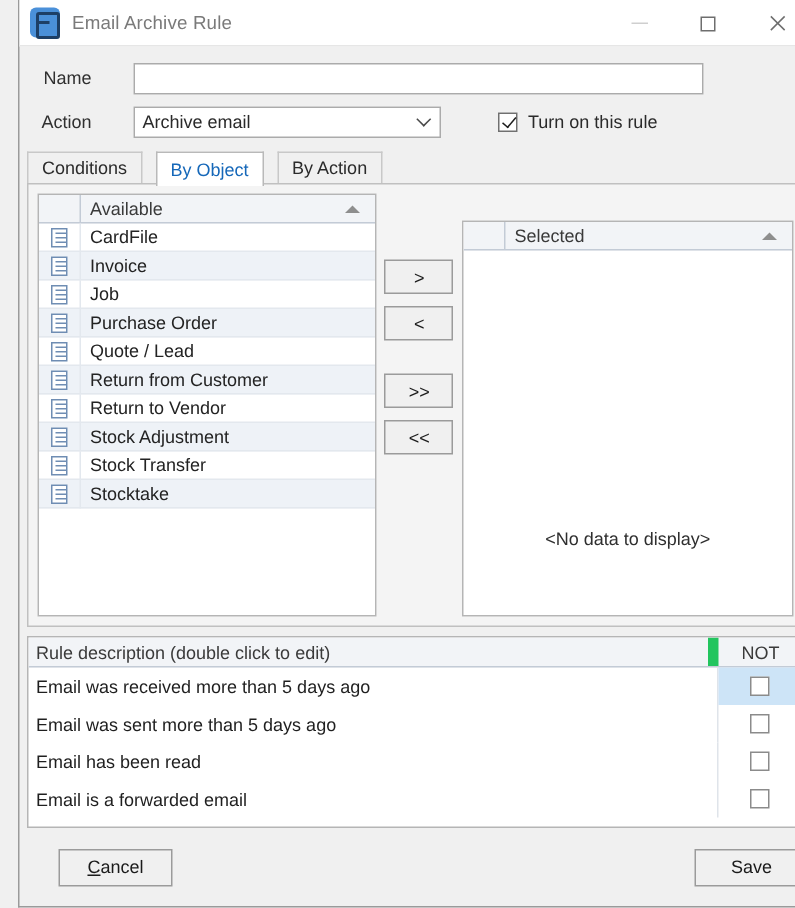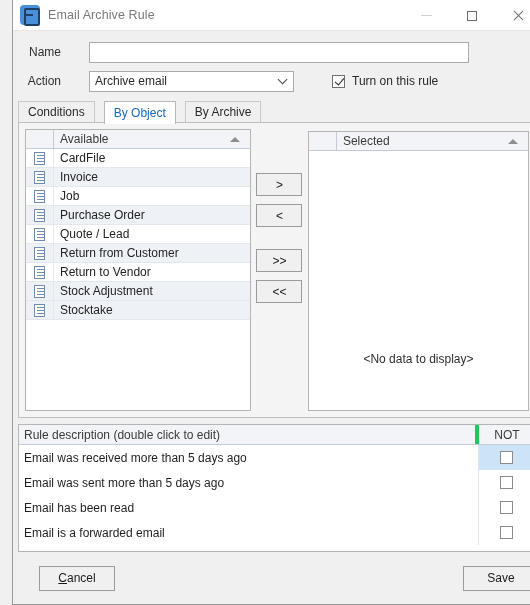--- a/index.html
+++ b/index.html
@@ -172,21 +172,21 @@
   }
 
   
   .grid-panel {
     background: #ffffff;
     border: 1px solid #b5b5b5;
     display: flex; flex-direction: column;
     overflow: hidden;
   }
   #available-panel { width: 230px; margin: 6px 0 6px 6px; }
-  #selected-panel  { width: 225px; margin: 8px 6px 6px 0; position: relative; }
+  #selected-panel  { width: 225px; margin: 24px 6px 6px 0; position: relative; }
 
   .grid-header {
     display: flex;
     height: 19px; min-height: 19px;
     background: #f2f4f7;
     border-bottom: 1px solid #c3cbd6;
     font-size: 12px;
     color: #3a3a3a;
   }
   .gh-icon-col {
@@ -282,21 +282,21 @@
     height: 20px; min-height: 20px;
     background: #f2f4f7;
     border-bottom: 1px solid #c3cbd6;
     font-size: 12px;
     color: #3a3a3a;
   }
   #rule-header .rh-desc {
     flex: 1;
     display: flex; align-items: center;
     padding-left: 5px;
-    border-right: 4px solid #22c55e;
+    border-right: 7px solid #22c55e;
   }
   #rule-header .rh-not {
     width: 56px; min-width: 56px;
     display: flex; align-items: center; justify-content: center;
   }
   .rule-row {
     display: flex;
     height: 25px; min-height: 25px;
     font-size: 12px;
     color: #1f1f1f;
@@ -375,21 +375,21 @@
       <div class="checkrow">
         <span class="checkbox checked"></span>
         <span class="check-label">Turn on this rule</span>
       </div>
     </div>
   </div>
 
   <div id="tabstrip">
     <div class="tab">Conditions</div>
     <div class="tab active">By Object</div>
-    <div class="tab">By Archive</div>
+    <div class="tab">By Action</div>
   </div>
 
   <div id="tabbody">
 
     <div class="grid-panel" id="available-panel">
       <div class="grid-header">
         <div class="gh-icon-col"></div>
         <div class="gh-main-col">
           <span>Available</span>
           <span class="sort-asc"></span>
@@ -436,20 +436,26 @@
             <div class="row-icon-col">
               <span class="doc-icon"></span>
             </div>
             <div class="row-label">Return to Vendor</div>
           </div>
           <div class="grid-row alt">
             <div class="row-icon-col">
               <span class="doc-icon"></span>
             </div>
             <div class="row-label">Stock Adjustment</div>
+          </div>
+          <div class="grid-row">
+            <div class="row-icon-col">
+              <span class="doc-icon"></span>
+            </div>
+            <div class="row-label">Stock Transfer</div>
           </div>
           <div class="grid-row alt">
             <div class="row-icon-col">
               <span class="doc-icon"></span>
             </div>
             <div class="row-label">Stocktake</div>
           </div>
         </div>
     </div>
 

